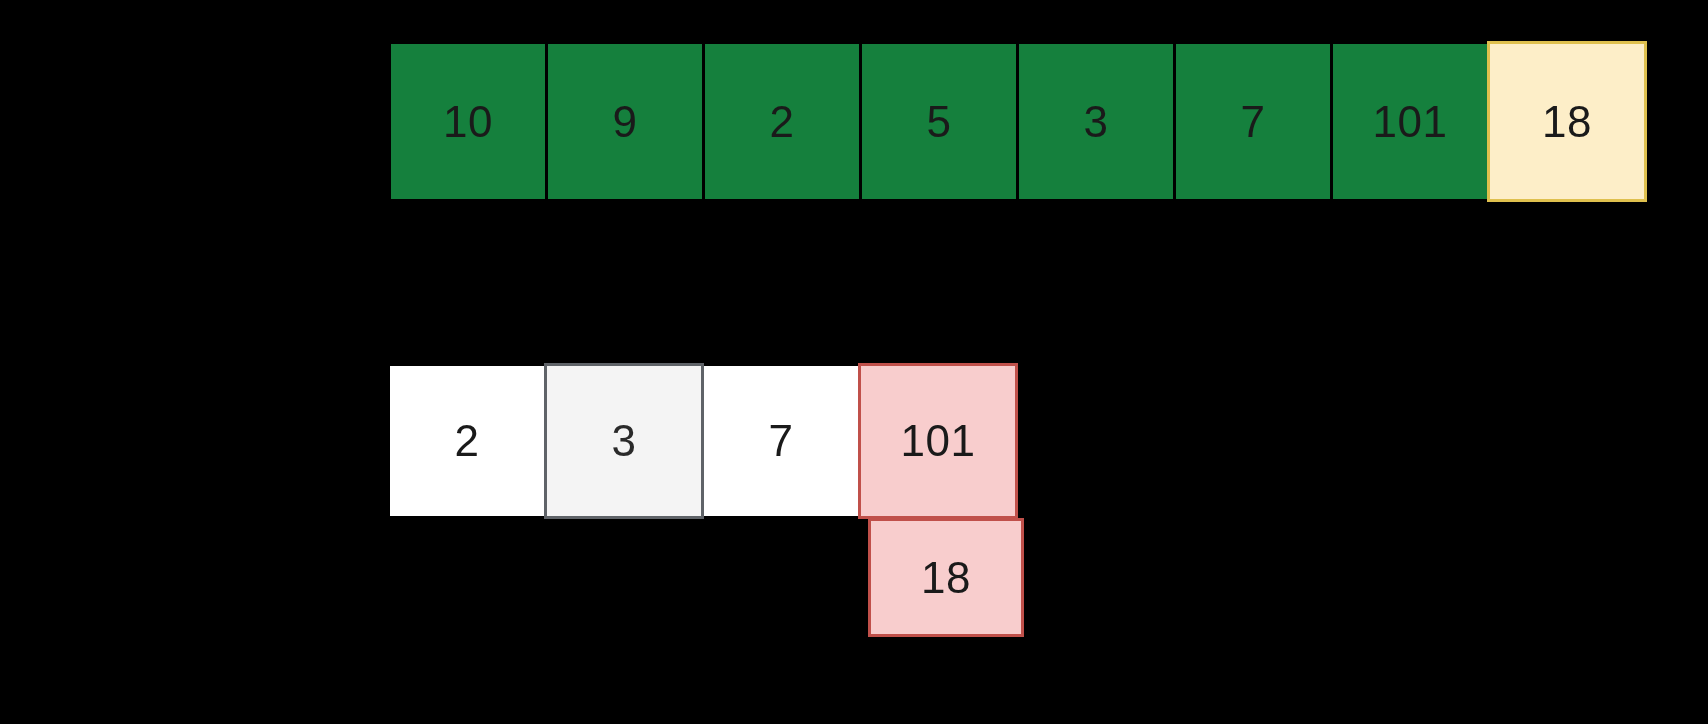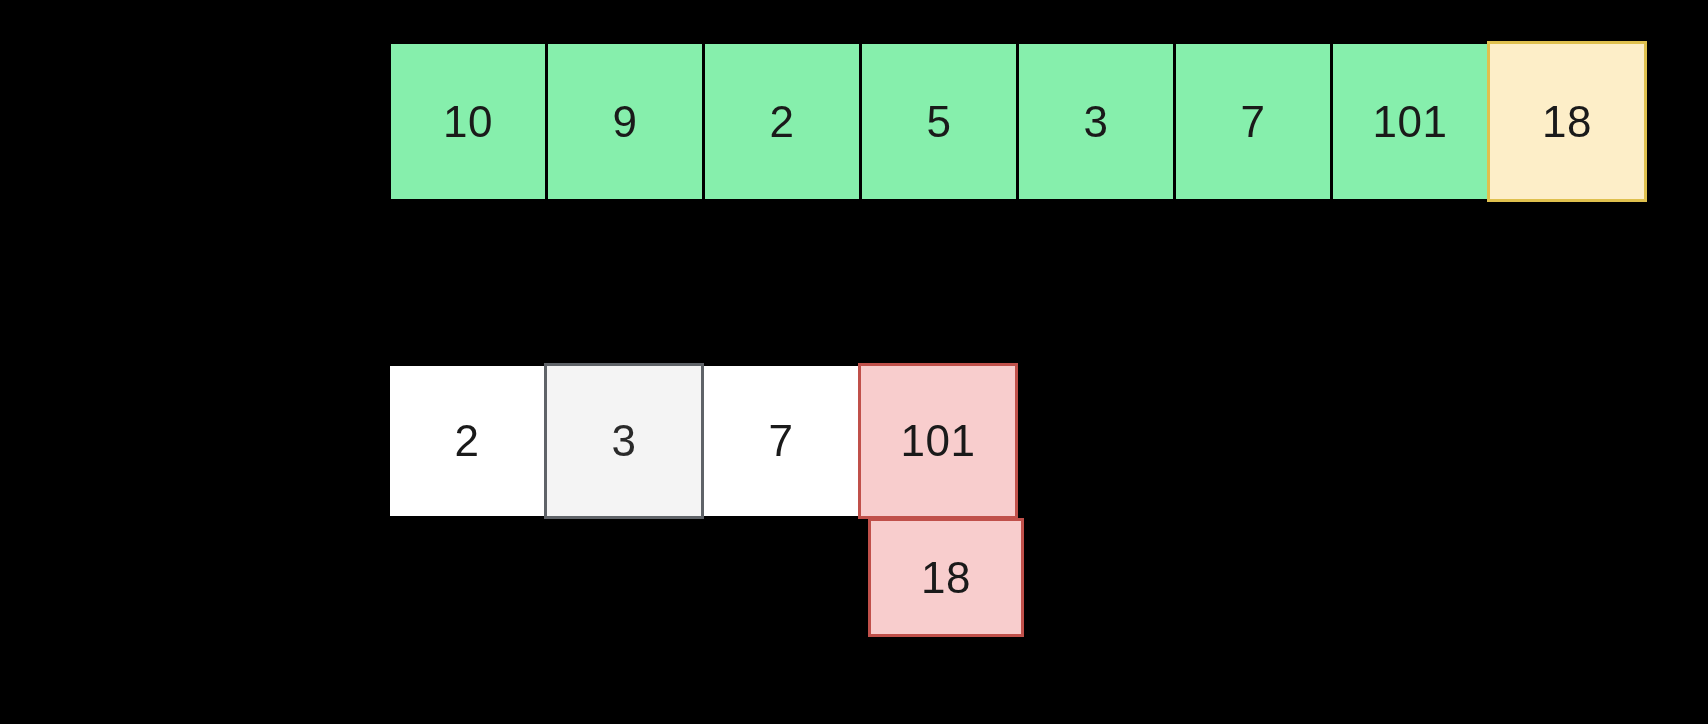--- a/index.html
+++ b/index.html
@@ -37,21 +37,21 @@
     letter-spacing: 0.5px;
     color: #111111;
     background: #ffffff;
     border: 3px solid #000000;
     user-select: none;
   }
 
   
   .row1 .cell {
     border: 3px solid #000000;
-    background: #86efac;
+    background: #15803d;
     color: #1a1a1a;
   }
 
   .row2 .cell {
     border: 3px solid #000000;
     background: #ffffff;
     color: #1a1a1a;
   }
 
   

